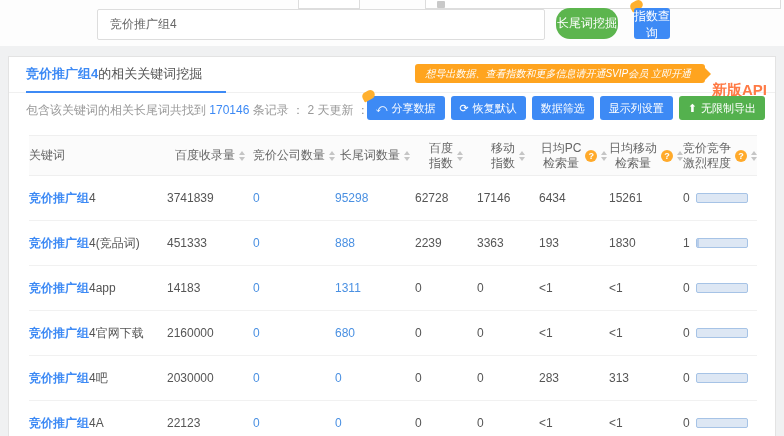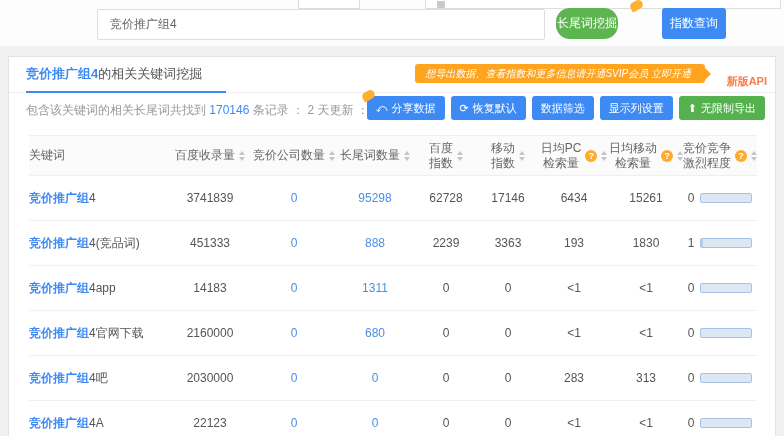--- a/index.html
+++ b/index.html
@@ -11,39 +11,39 @@
   .stub-line { position:absolute; top:0; background:#fff; border:1px solid #ddd; border-top:none; height:9px; }
   .stub-a { left:298px; width:62px; }
   .stub-b { left:425px; width:356px; }
   .stub-icon { position:absolute; top:1px; left:437px; width:8px; height:7px; background:#c9c9c9; border-radius:1px; }
   .search-input { position:absolute; left:97px; top:9px; width:448px; height:31px;
     border:1px solid #ddd; border-radius:2px; background:#fff; padding:0 12px;
     font-size:12px; color:#666; font-family:"Liberation Sans",sans-serif; outline:none; }
   .btn { border:none; border-radius:3px; color:#fff; cursor:pointer;
     font-family:"Liberation Sans",sans-serif; }
   .btn-mine { position:absolute; left:556px; top:8px; width:62px; height:31px; background:#5cb54e; font-size:12px;border-radius:14px; }
-  .btn-query { position:absolute; left:634px; top:8px; width:64px; height:31px; background:#3d8af5; font-size:12px;margin-left:28px; }
+  .btn-query { position:absolute; left:634px; top:8px; width:36px; height:31px; background:#3d8af5; font-size:12px; }
   .corner-badge { position:absolute; width:13px; height:9px; background:#ffb02e;
     border-radius:6px 6px 6px 1px; transform:rotate(-28deg); }
   .badge-query { left:630px; top:1px; }
 
   
   .panel { position:relative; margin:10px 8px 0 8px; width:768px; height:426px;
     background:#fff; border:1px solid #e3e3e3; border-bottom:none; }
 
   .tabrow { position:relative; height:36px; border-bottom:1px solid #f0f0f0; }
   .tab { position:absolute; left:17px; top:8px; font-size:13px; color:#555; cursor:pointer;text-align:center; }
   .tab b { color:#3d8af5; font-weight:bold; }
   .tab-underline { position:absolute; left:17px; bottom:-1px; width:200px; height:2px; background:#3d8af5; }
 
   .promo { position:absolute; right:70px; top:7px; height:19px; line-height:19px;
     background:#ffa41f; color:#fff; font-size:10px; padding:0 14px 0 10px; border-radius:3px; cursor:pointer;font-style:italic; }
   .promo:after { content:""; position:absolute; right:-6px; top:4px;
     border-left:6px solid #ffa41f; border-top:6px solid transparent; border-bottom:6px solid transparent; }
-  .promo-link { position:absolute; right:8px; top:17px; font-size:11px; font-weight:bold;
+  .promo-link { position:absolute; right:8px; top:24px; font-size:15px; font-weight:bold;
     color:#ff7a45; cursor:pointer; text-decoration:none; }
 
   .metarow { position:relative; height:34px; }
   .summary { position:absolute; left:17px; top:9px; font-size:12px; color:#999; }
   .summary .num { color:#3d8af5; }
   .summary a { color:#3d8af5; text-decoration:none; cursor:pointer; }
   .toolbar { position:absolute; right:10px; top:3px; display:flex; gap:6px; }
   .tbtn { position:relative; height:24px; line-height:24px; padding:0 9px; border-radius:3px;
     background:#3d8af5; color:#fff; font-size:11px; cursor:pointer; display:flex; align-items:center; gap:4px; }
   .tbtn.green { background:#54b14e; }
@@ -57,21 +57,21 @@
   th { height:40px; text-align:center; cursor:pointer; }
   th.left, td.left { text-align:left; }
   .th-inner { display:inline-flex; align-items:center; gap:4px; color:#666; }
   .th-lines { display:inline-block; text-align:center; line-height:1.25; }
   .sorter { display:inline-flex; flex-direction:column; gap:2px; }
   .sorter i { width:0; height:0; border-left:3.5px solid transparent; border-right:3.5px solid transparent; }
   .sorter .up { border-bottom:4px solid #c5c5c5; }
   .sorter .dn { border-top:4px solid #c5c5c5; }
   .help { display:inline-block; width:12px; height:12px; border-radius:50%; background:#ffaa2b;
     color:#fff; font-size:9px; line-height:12px; text-align:center; font-weight:bold; }
-  tbody td { height:45px; text-align:center; border-bottom:1px solid #f1f1f1; }
+  tbody td { height:45px; border-bottom:1px solid #f1f1f1; }
   tbody tr:last-child td { border-bottom:none; }
   td a.kw { color:#3d8af5; font-weight:bold; text-decoration:none; cursor:pointer; }
   td .sfx { color:#555; font-weight:normal; }
   td.bluenum a { color:#4a90e2; text-decoration:none; cursor:pointer; }
   .heatcell { display:inline-flex; align-items:center; gap:6px; }
   .heatbar { width:52px; height:10px; border:1px solid #a6c3e6; border-radius:2px; background:#dde7f4; overflow:hidden; }
   .heatbar i { display:block; height:100%; background:#b7cdea; }
 </style>
 </head>
 <body>

